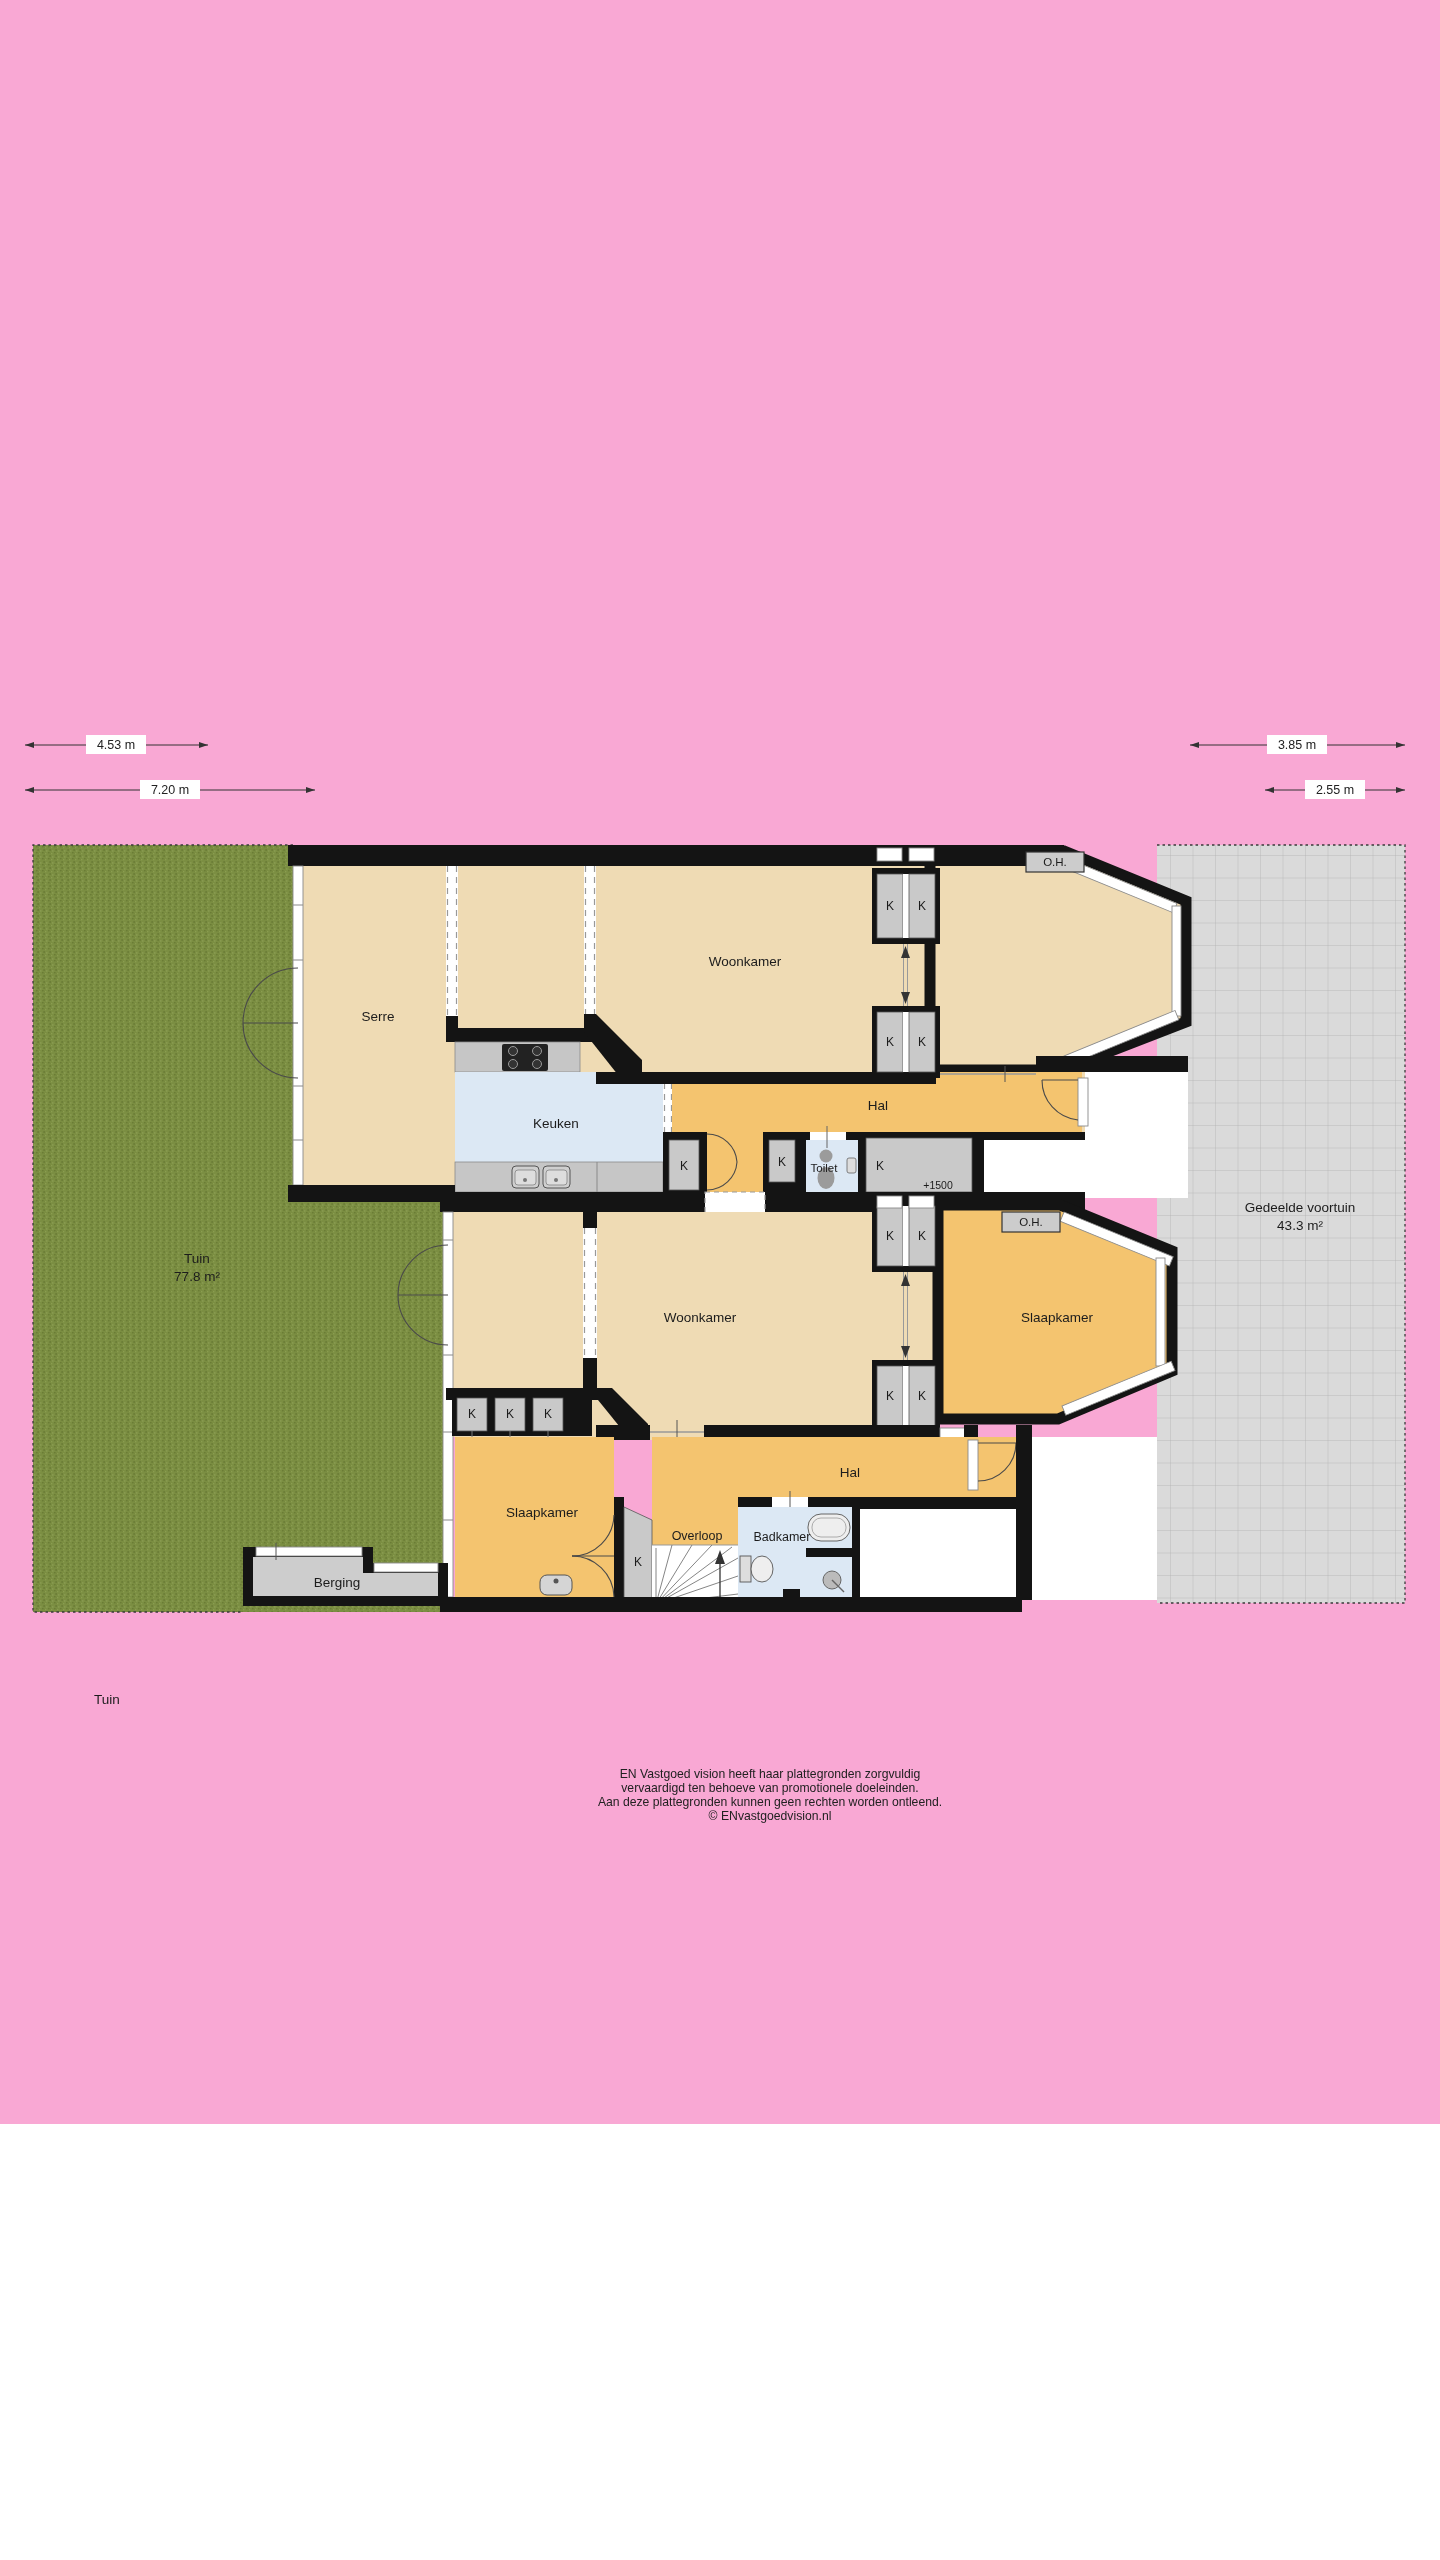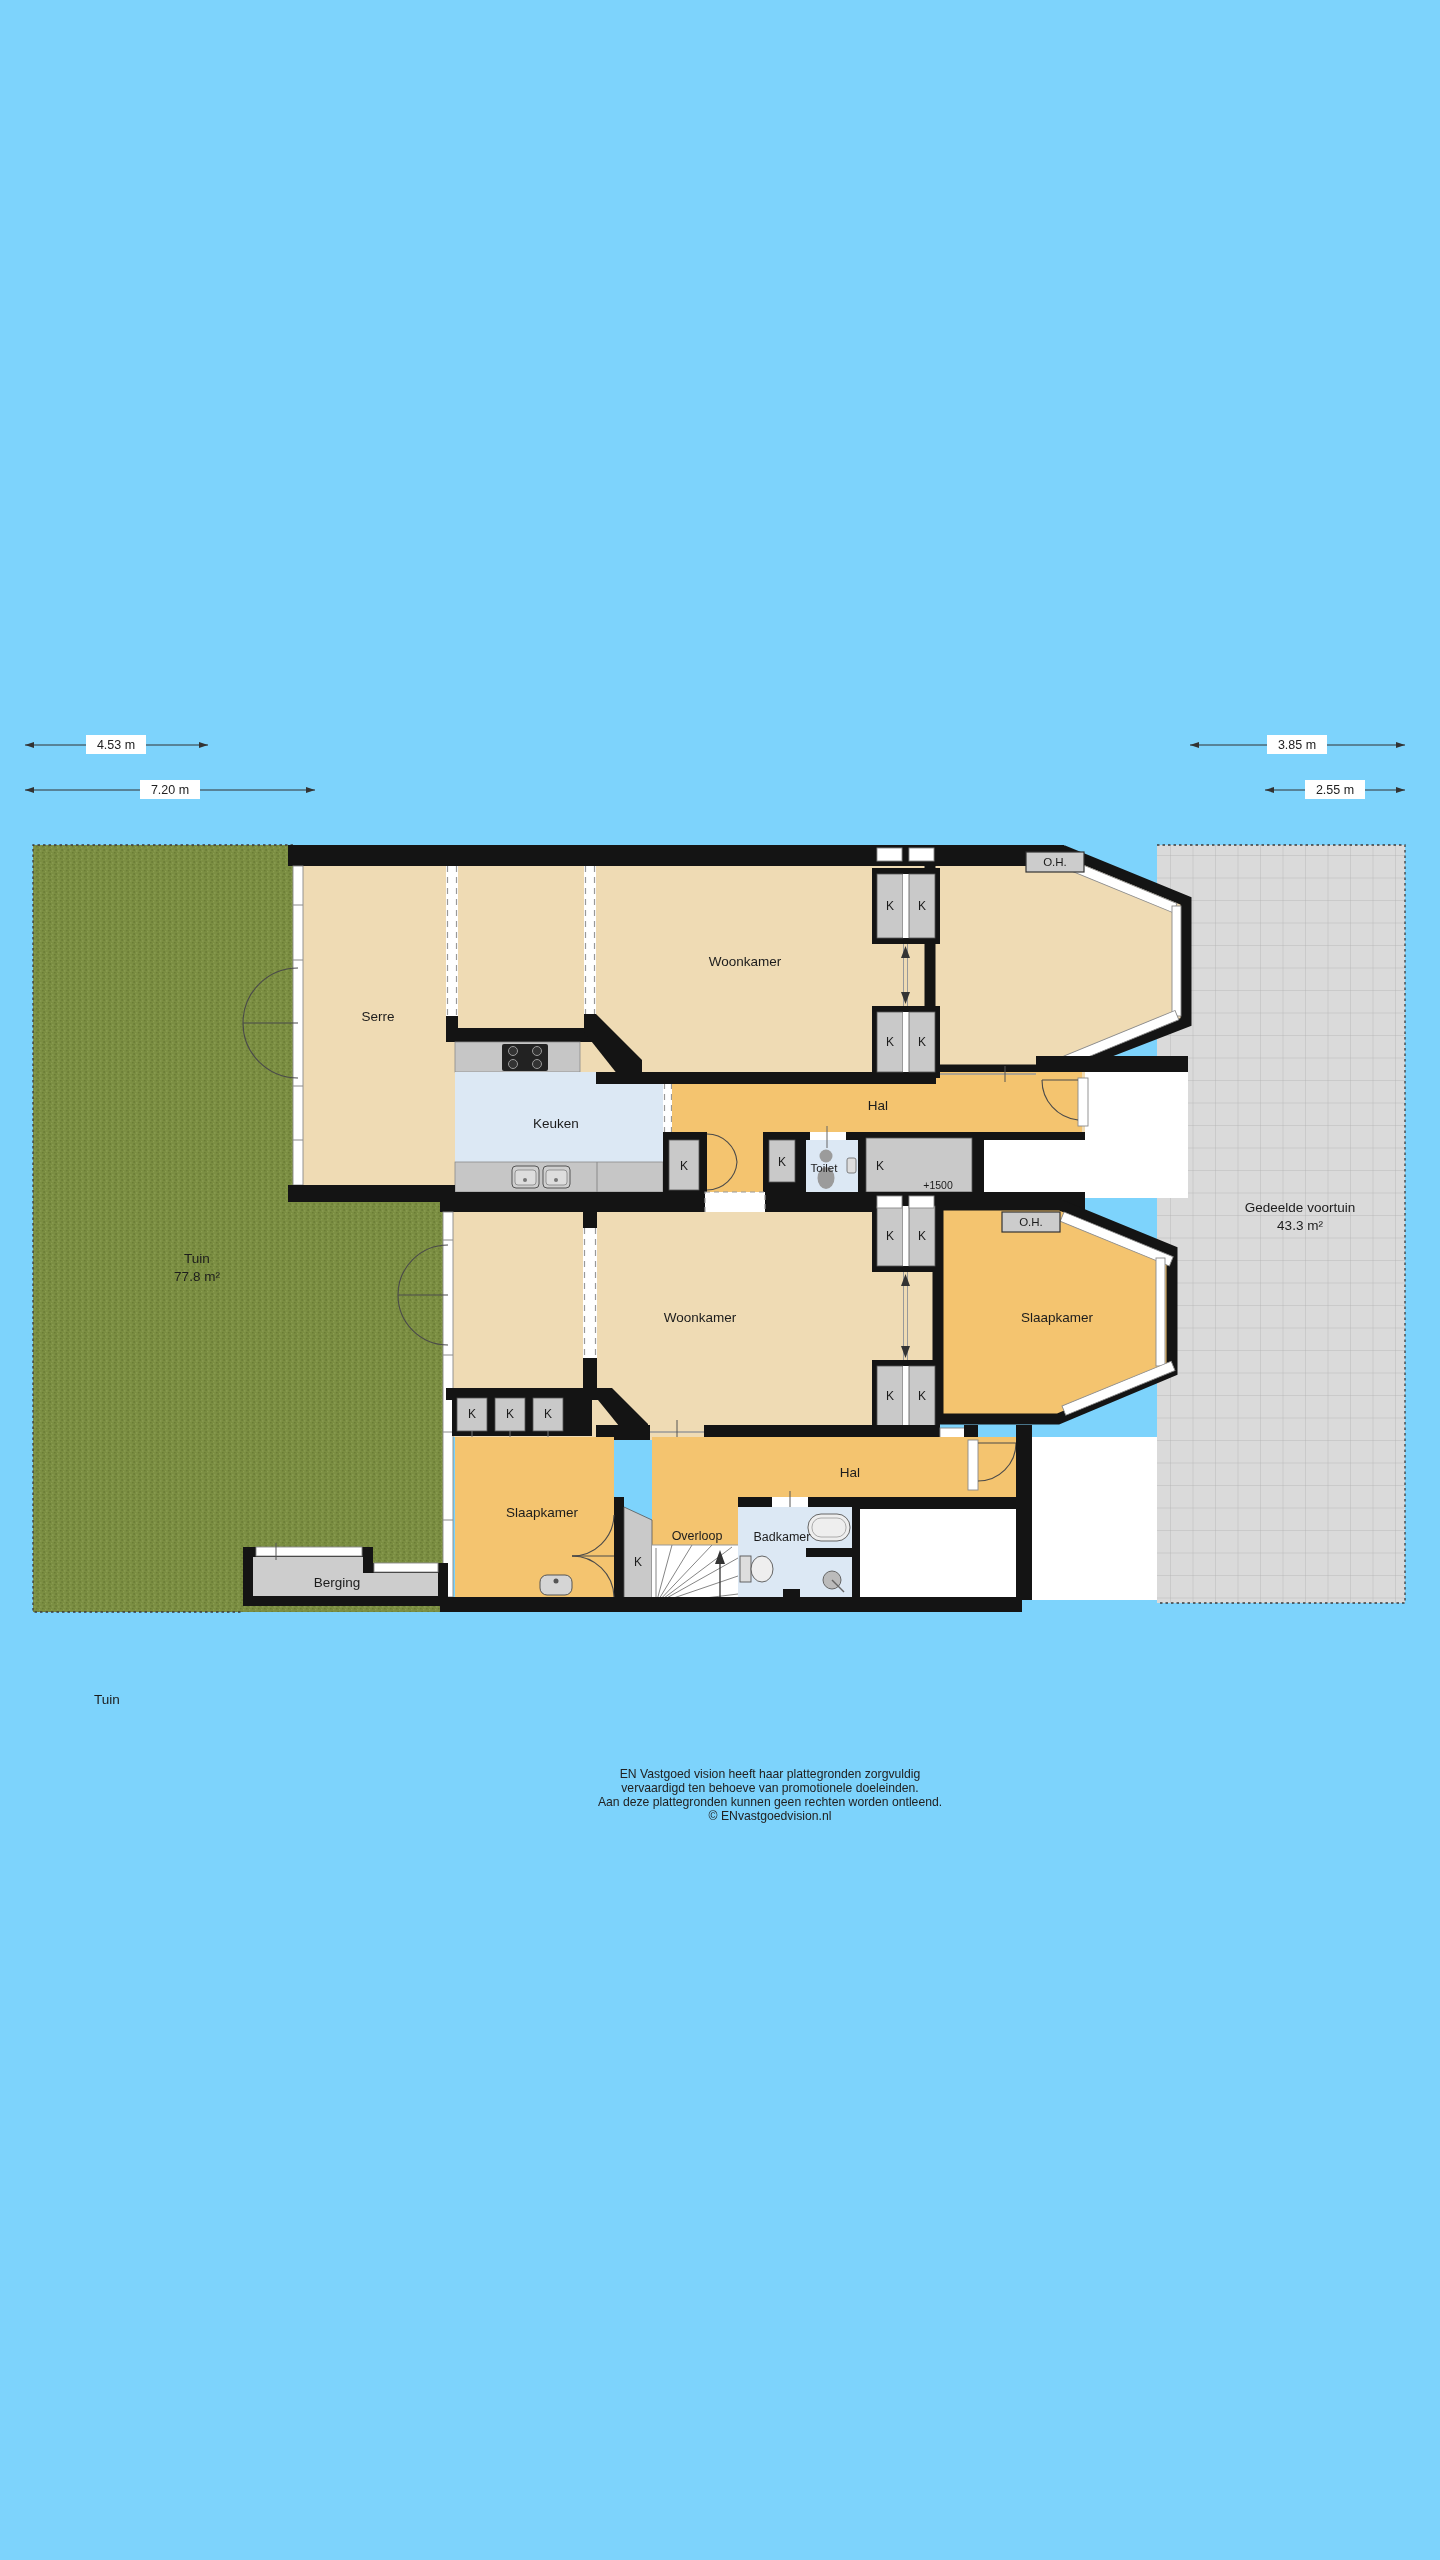--- a/index.html
+++ b/index.html
@@ -1,16 +1,16 @@
 <!DOCTYPE html>
 <html><head>
 <meta charset="utf-8">
 <style>
   html,body{margin:0;padding:0;background:#ffffff;}
-  .page{position:relative;width:1440px;height:2560px;background:#7dd3fc;overflow:hidden;
+  .page{position:relative;width:1440px;height:2124px;background:#f9a8d4;overflow:hidden;
         font-family:"Liberation Sans", sans-serif;text-decoration:underline;}
   svg{position:absolute;left:0;top:0;}
   text{font-family:"Liberation Sans", sans-serif;fill:#1c1c1c;}
   .dimtext{font-size:12.5px;fill:#222;}
   .roomlabel{font-size:13.5px;}
   .klabel{font-size:12px;}
   .small{font-size:10.5px;}
   .ohlabel{font-size:11.5px;}
   .caption{font-size:13.5px;}
   .footer{font-size:12.2px;fill:#222;}

